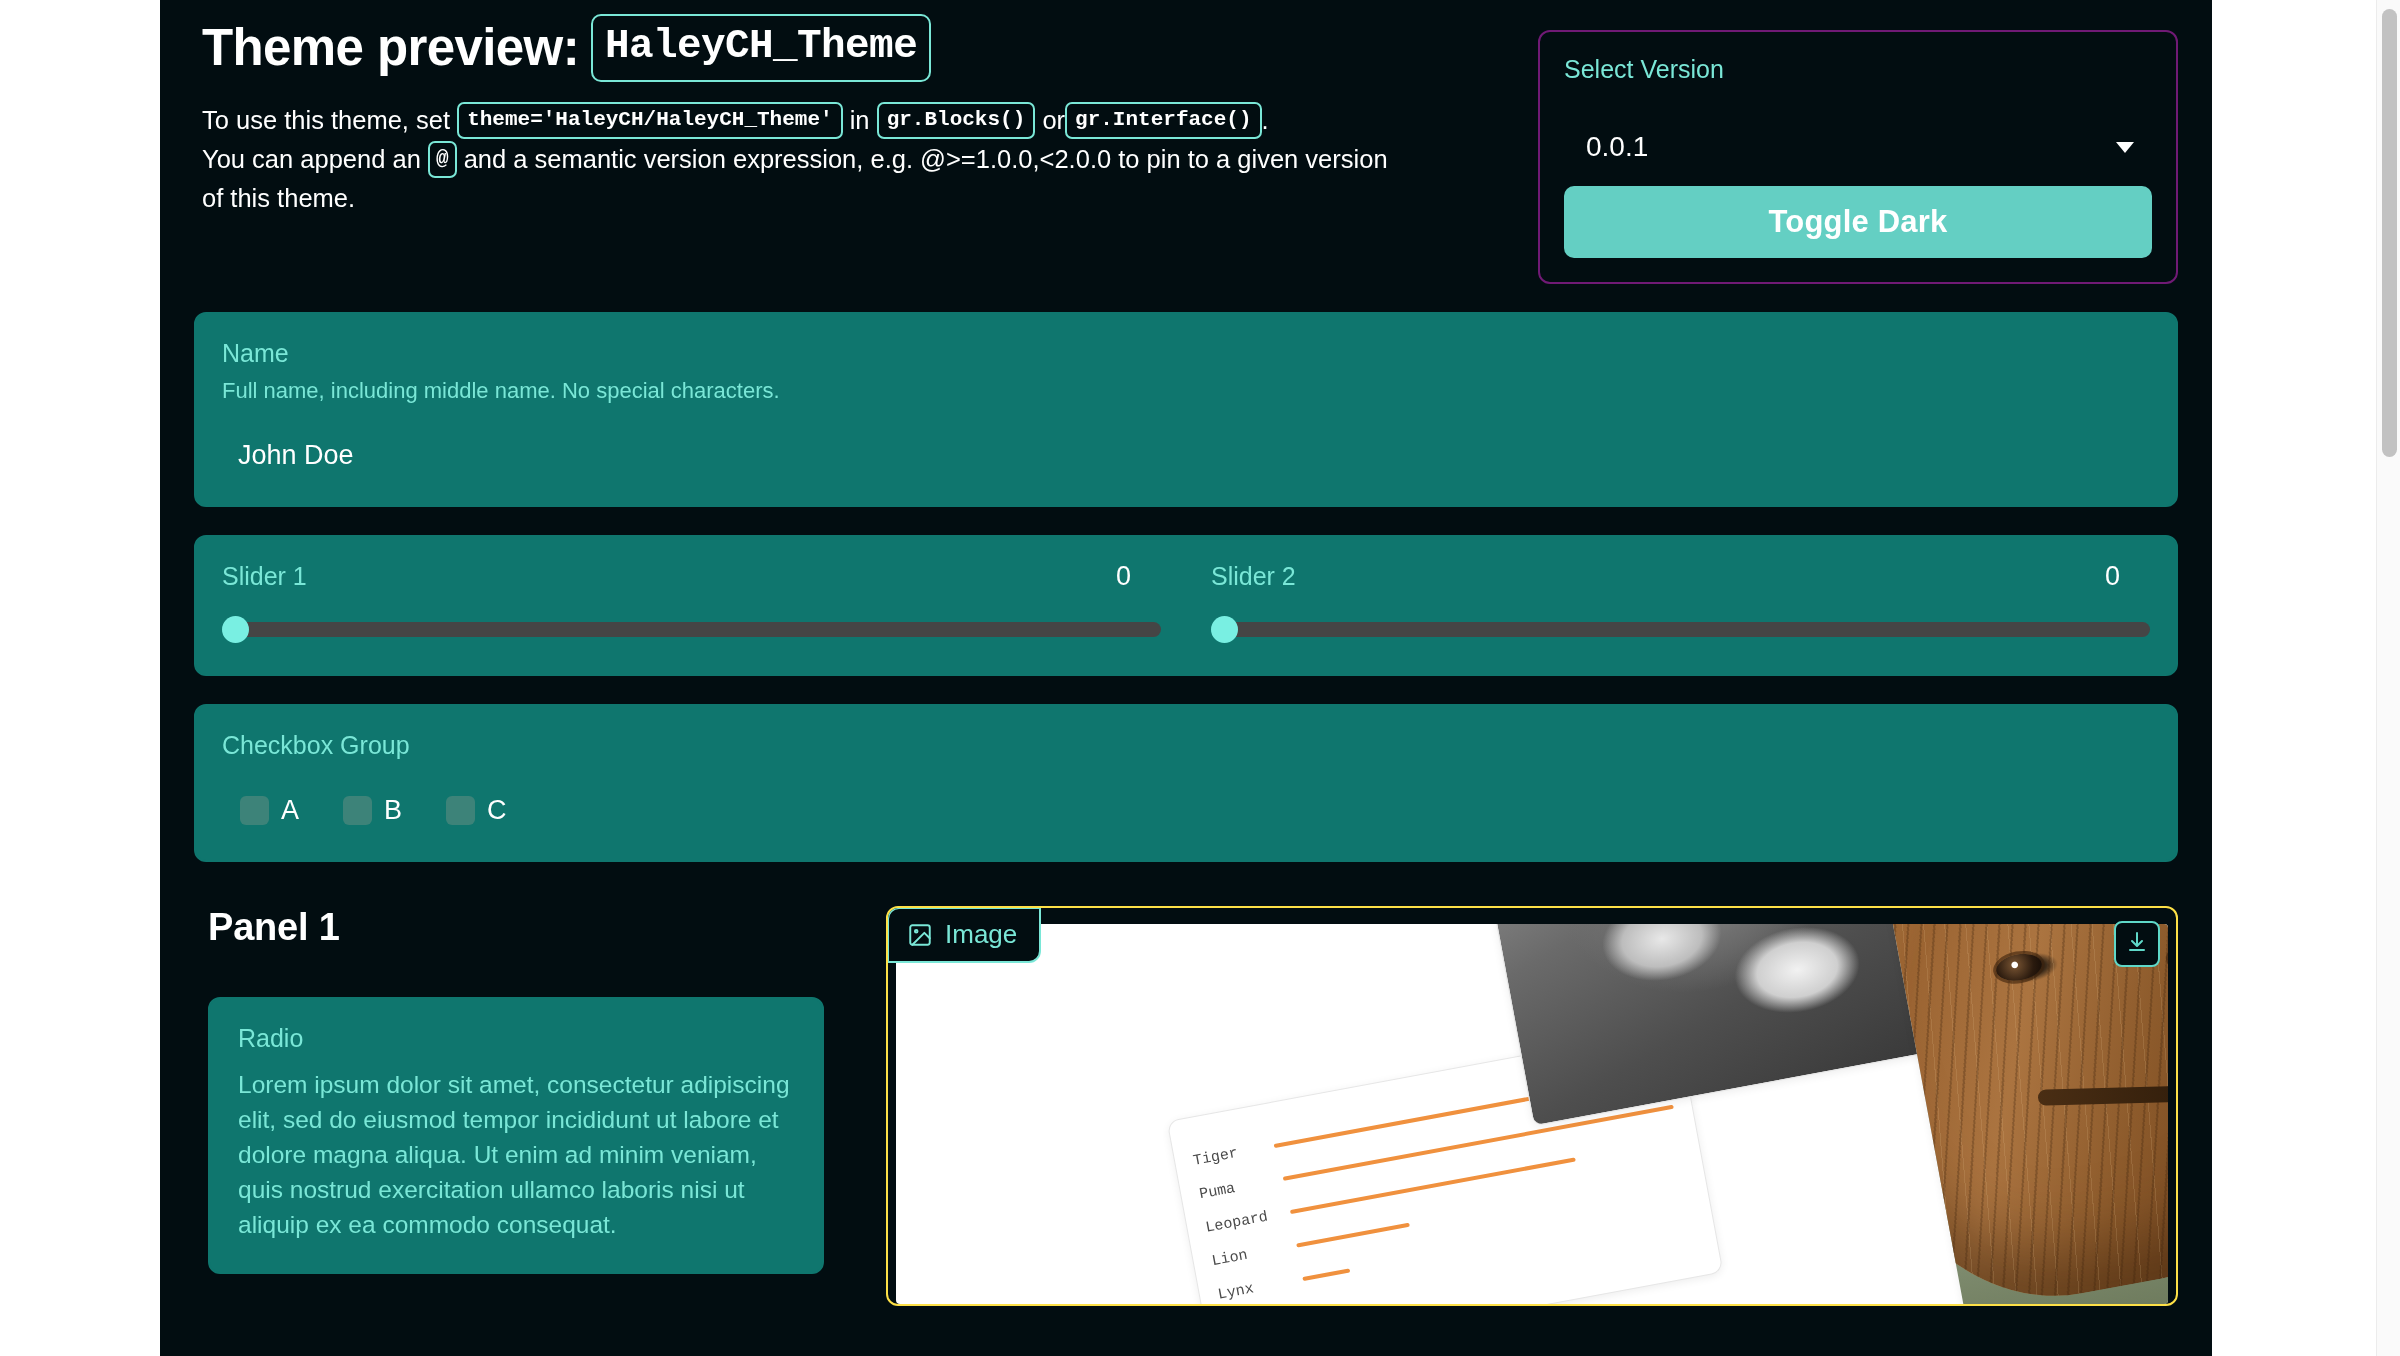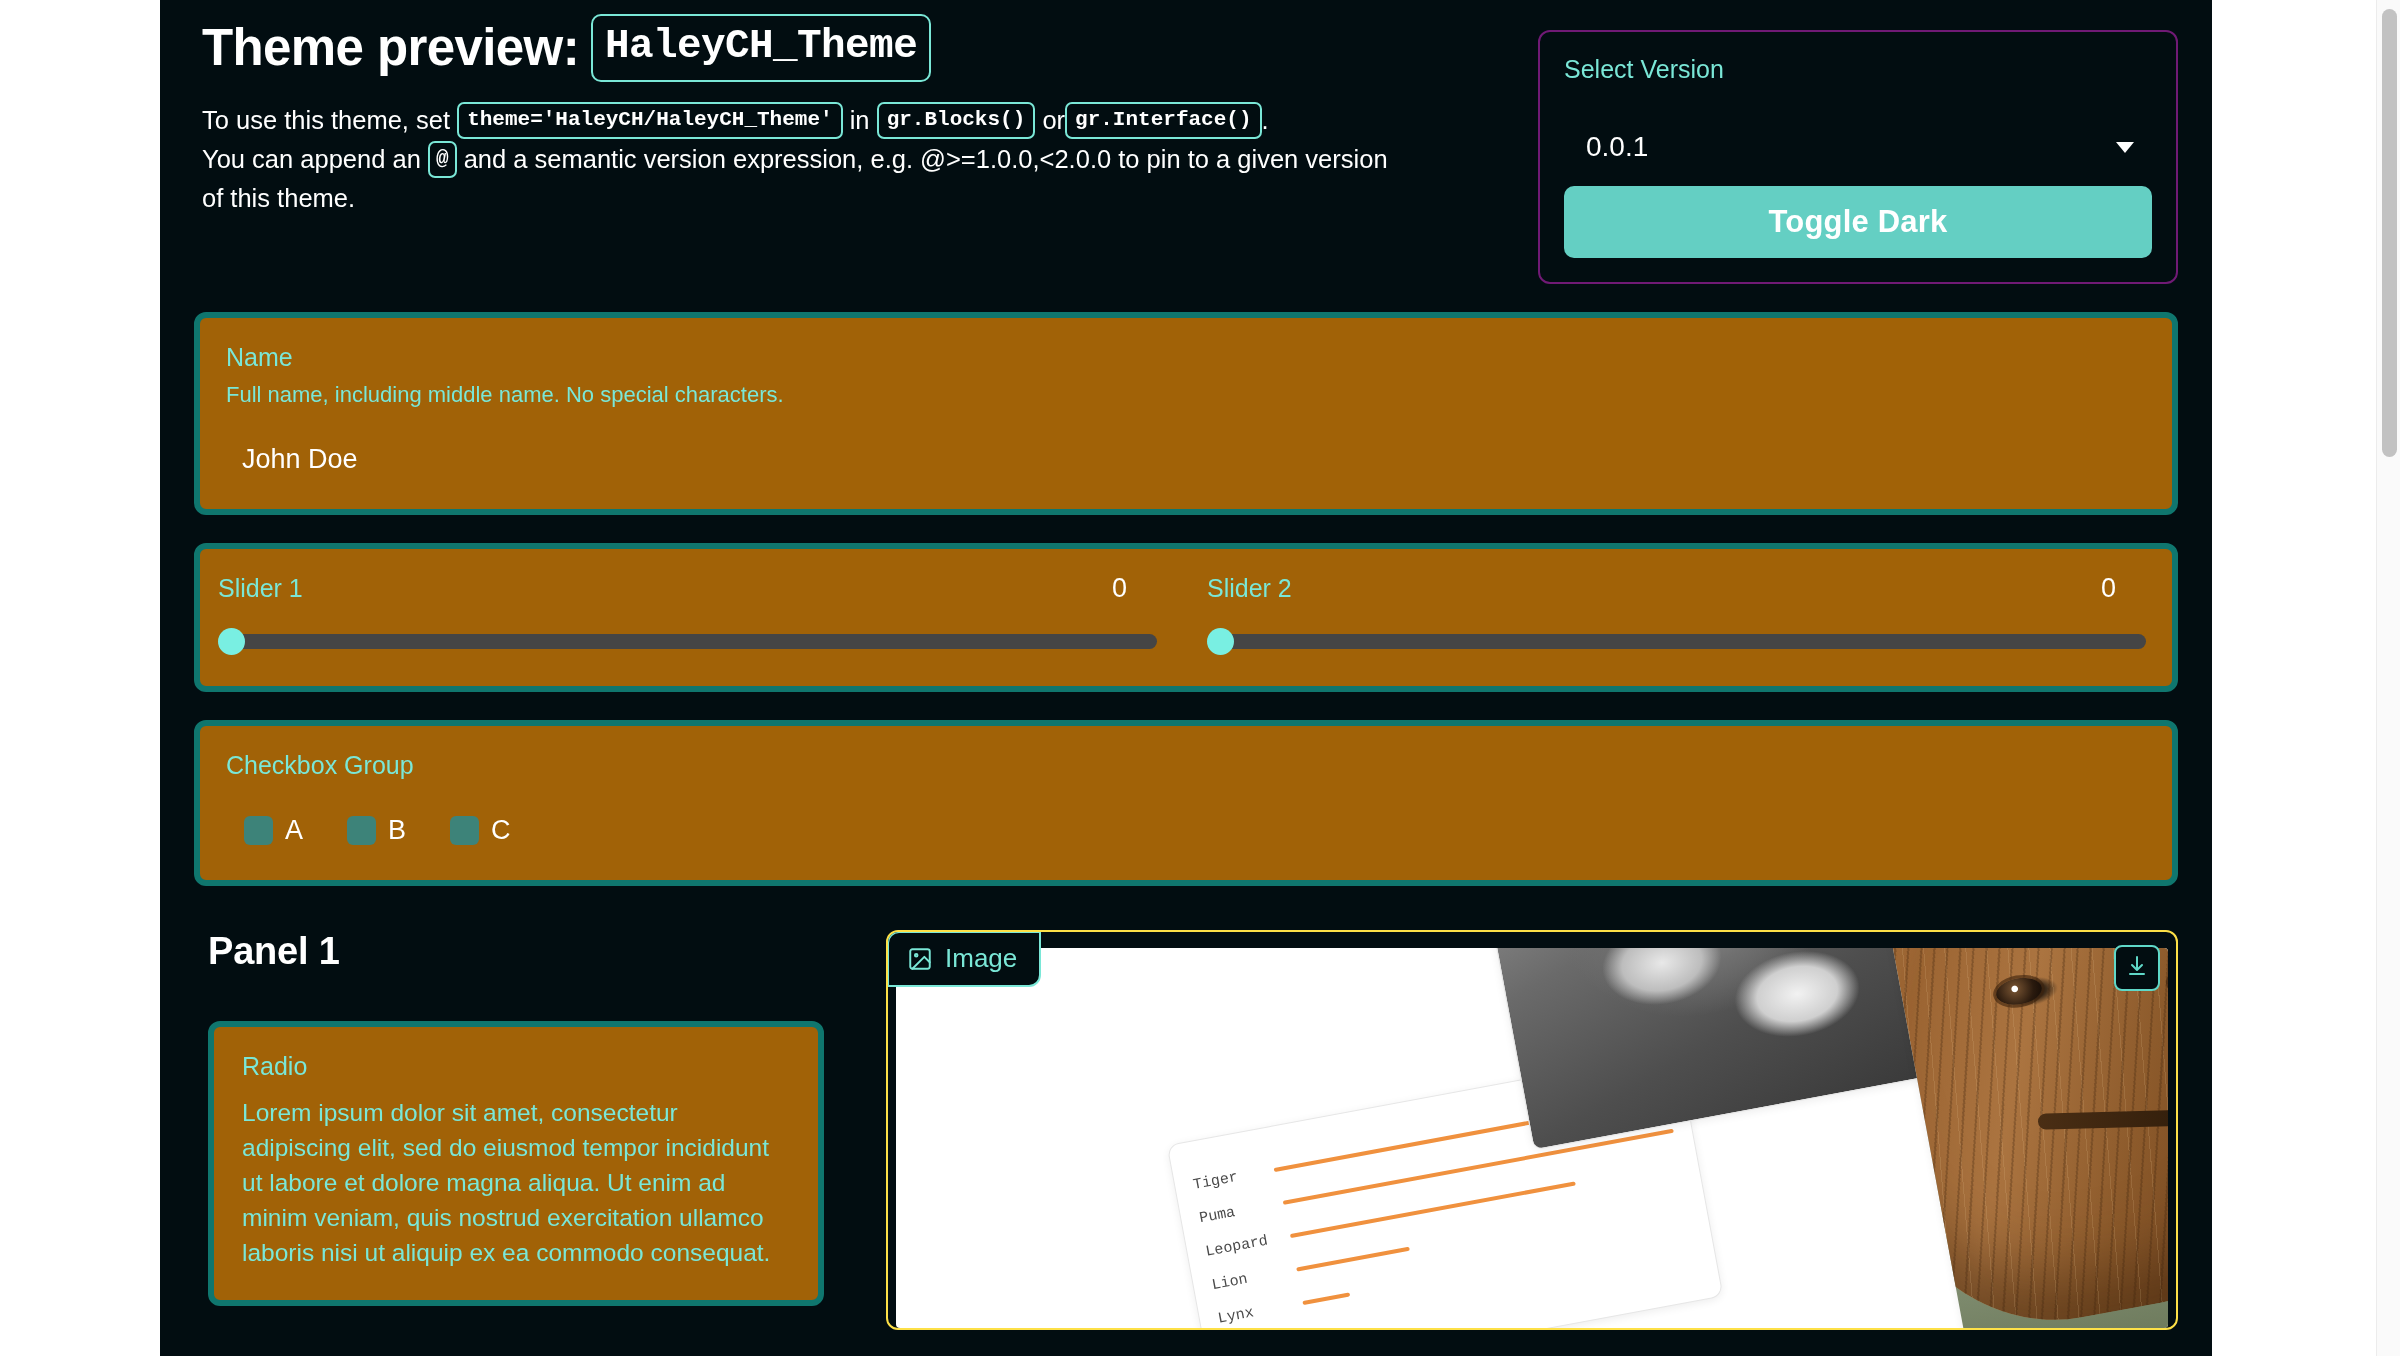--- a/index.html
+++ b/index.html
@@ -145,23 +145,23 @@
     color: #ffffff;
     font-size: 31px;
     font-weight: 700;
     font-family: "Liberation Sans", sans-serif;
     cursor: pointer;
     letter-spacing: 0.2px;
   }
 
   
   .panel {
-    border: 6px solid #0f766e;
+    border: 2px solid #0f766e;
     border-radius: 12px;
-    background: #a16207;
+    background: #0f766e;
     padding: 22px 26px;
   }
 
   .block-label {
     color: #7ae7d7;
     font-size: 25px;
     line-height: 1.25;
   }
   .block-info {
     color: #7ae7d7;
@@ -182,21 +182,21 @@
     width: 100%;
     padding-left: 16px;
     font-family: Liberation Sans, sans-serif;
   }
 
   
   #sliders-panel {
     margin-top: 28px;
     display: flex;
     gap: 50px;
-    padding: 24px 26px 32px 18px;
+    padding: 24px 26px 32px 26px;
   }
   .slider-block { flex: 1 1 0; min-width: 0; }
   .slider-head {
     display: flex;
     align-items: baseline;
     justify-content: space-between;
   }
   .slider-value { font-size: 27px; color: #ffffff; padding-right: 30px; }
   .slider-wrap {
     position: relative;

